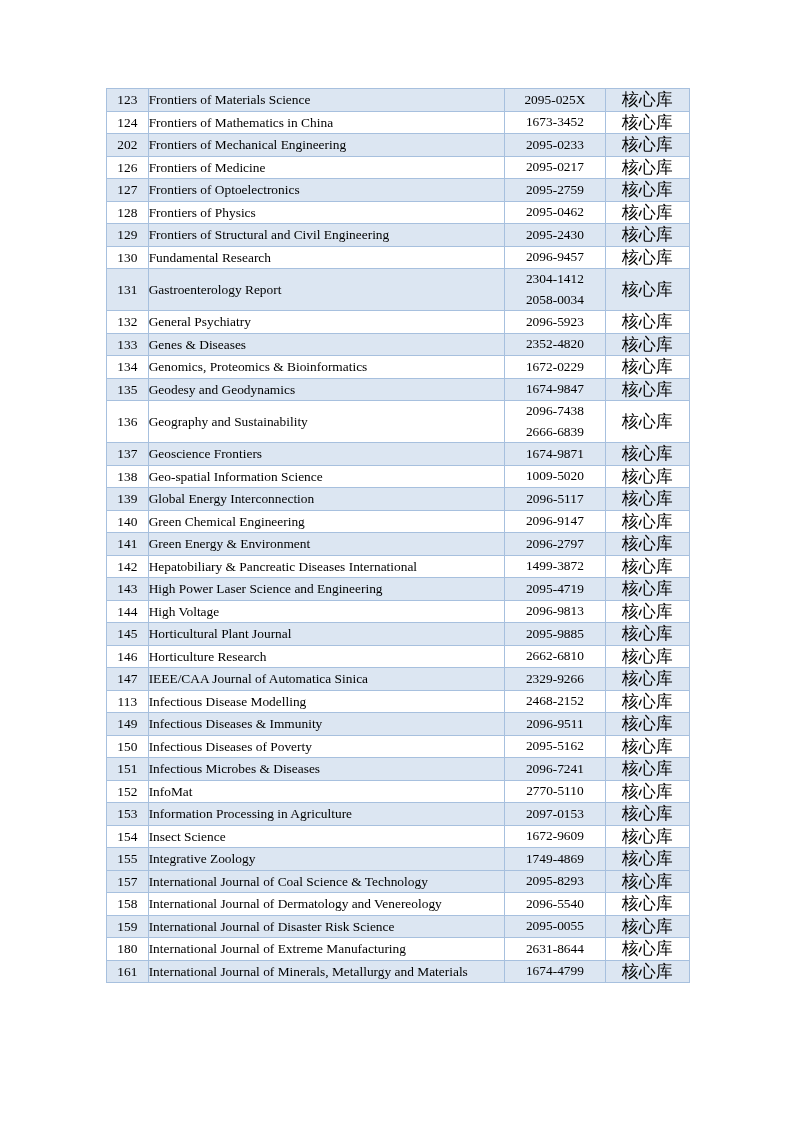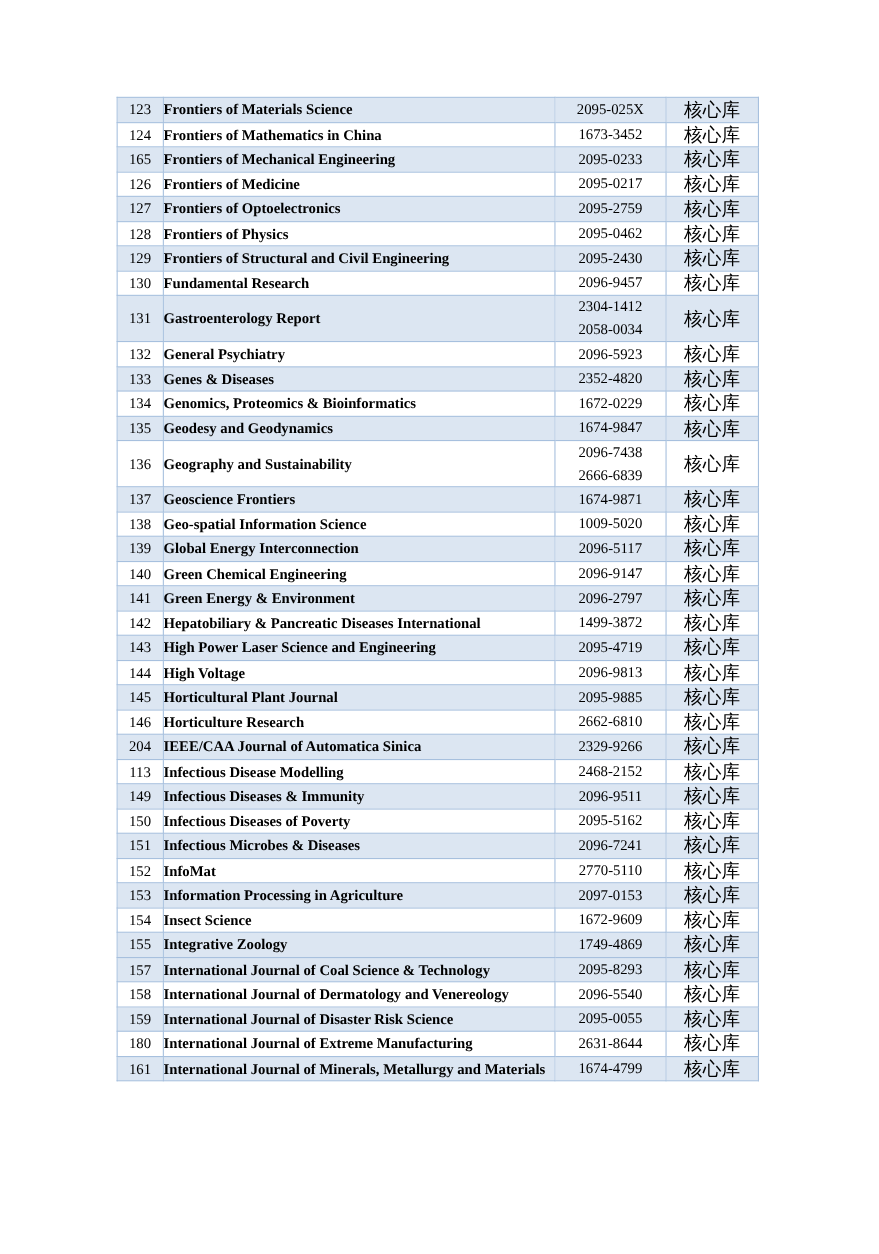--- a/index.html
+++ b/index.html
@@ -43,21 +43,20 @@
     width: 40px;
     text-align: center;
   }
   td.col-name {
     width: 350px;
     text-align: left;
     padding: 0 7px;
   }
   td.col-name .name-inner {
     text-align: justify;
-    font-weight: bold;
   }
   td.col-issn {
     width: 98px;
     text-align: center;
   }
   td.col-issn div { line-height: 20.5px; }
   td.col-status {
     width: 82px;
     text-align: center;
     font-size: 17px;
@@ -84,21 +83,21 @@
             <td class="col-no">124</td>
             <td class="col-name">
               <div class="name-inner">Frontiers of Mathematics in China</div>
             </td>
             <td class="col-issn">
               <div>1673-3452</div>
             </td>
             <td class="col-status">核心库</td>
           </tr>
           <tr class="alt">
-            <td class="col-no">165</td>
+            <td class="col-no">202</td>
             <td class="col-name">
               <div class="name-inner">Frontiers of Mechanical Engineering</div>
             </td>
             <td class="col-issn">
               <div>2095-0233</div>
             </td>
             <td class="col-status">核心库</td>
           </tr>
           <tr>
             <td class="col-no">126</td>
@@ -306,21 +305,21 @@
             <td class="col-no">146</td>
             <td class="col-name">
               <div class="name-inner">Horticulture Research</div>
             </td>
             <td class="col-issn">
               <div>2662-6810</div>
             </td>
             <td class="col-status">核心库</td>
           </tr>
           <tr class="alt">
-            <td class="col-no">204</td>
+            <td class="col-no">147</td>
             <td class="col-name">
               <div class="name-inner">IEEE/CAA Journal of Automatica Sinica</div>
             </td>
             <td class="col-issn">
               <div>2329-9266</div>
             </td>
             <td class="col-status">核心库</td>
           </tr>
           <tr>
             <td class="col-no">113</td>

